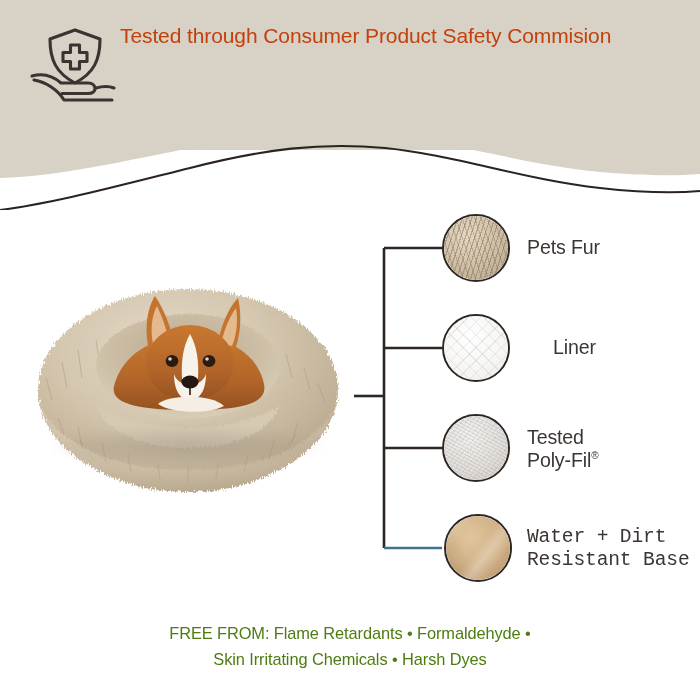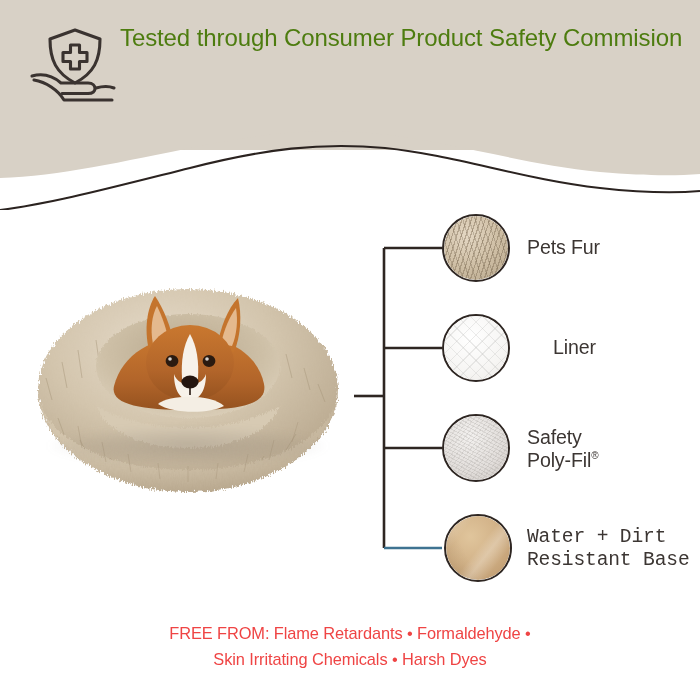--- a/index.html
+++ b/index.html
@@ -23,21 +23,21 @@
     position:absolute;left:26px;top:24px;width:98px;height:88px;
   }
   .header-text{
     position:absolute;left:120px;top:22px;width:570px;
   }
   .h-title{
     font-size:25.5px;font-weight:bold;color:#3a3330;
     letter-spacing:-0.2px;line-height:1.1;margin:0 0 6px 0;
   }
   .h-sub{
-    font-size:24px;color:#4d7c0f;line-height:1.32;
+    font-size:21px;color:#c2410c;line-height:1.32;
     letter-spacing:-0.1px;margin:0;
   }
   .h-sub span{display:block;}
 
   
   .wave{position:absolute;left:0;top:118px;width:700px;height:92px;}
 
   
   .product{
     position:absolute;left:18px;top:258px;width:340px;height:250px;
@@ -87,21 +87,21 @@
   
   .sw-label{
     position:absolute;font-size:19.6px;color:#3c3633;
     line-height:1.18;letter-spacing:-0.15px;white-space:pre-line;
   }
   .sw-label sup{font-size:10px;vertical-align:super;}
 
   
   .footer{
     position:absolute;left:0;top:620px;width:700px;text-align:center;
-    font-size:16.4px;color:#ef4444;line-height:1.6;letter-spacing:-0.1px;
+    font-size:16.4px;color:#4d7c0f;line-height:1.6;letter-spacing:-0.1px;
   }
   .footer span{display:block;}
 </style>
 </head>
 <body>
 
 <div id="page">
 
   <div class="header-band"></div>
 
@@ -242,21 +242,21 @@
   <div class="sw-label" style="left:527px;top:236px;">Pets Fur</div>
 
   <div class="swatch sw-liner" style="left:442px;top:314px;">
     <div class="sw-inner"></div>
   </div>
   <div class="sw-label" style="left:527px;top:336px;margin-left:26px;">Liner</div>
 
   <div class="swatch sw-poly" style="left:442px;top:414px;">
     <div class="sw-inner"></div>
   </div>
-  <div class="sw-label" style="left:527px;top:426px;"><span>Safety
+  <div class="sw-label" style="left:527px;top:426px;"><span>Tested
 Poly-Fil</span><sup>®</sup></div>
 
   <div class="swatch sw-base" style="left:444px;top:514px;">
     <div class="sw-inner"></div>
   </div>
   <div class="sw-label" style="left:527px;top:526px;font-family:Liberation Mono, monospace;">Water + Dirt
 Resistant Base</div>
 
   <div class="footer">
     <span>FREE FROM: Flame Retardants • Formaldehyde •</span>

